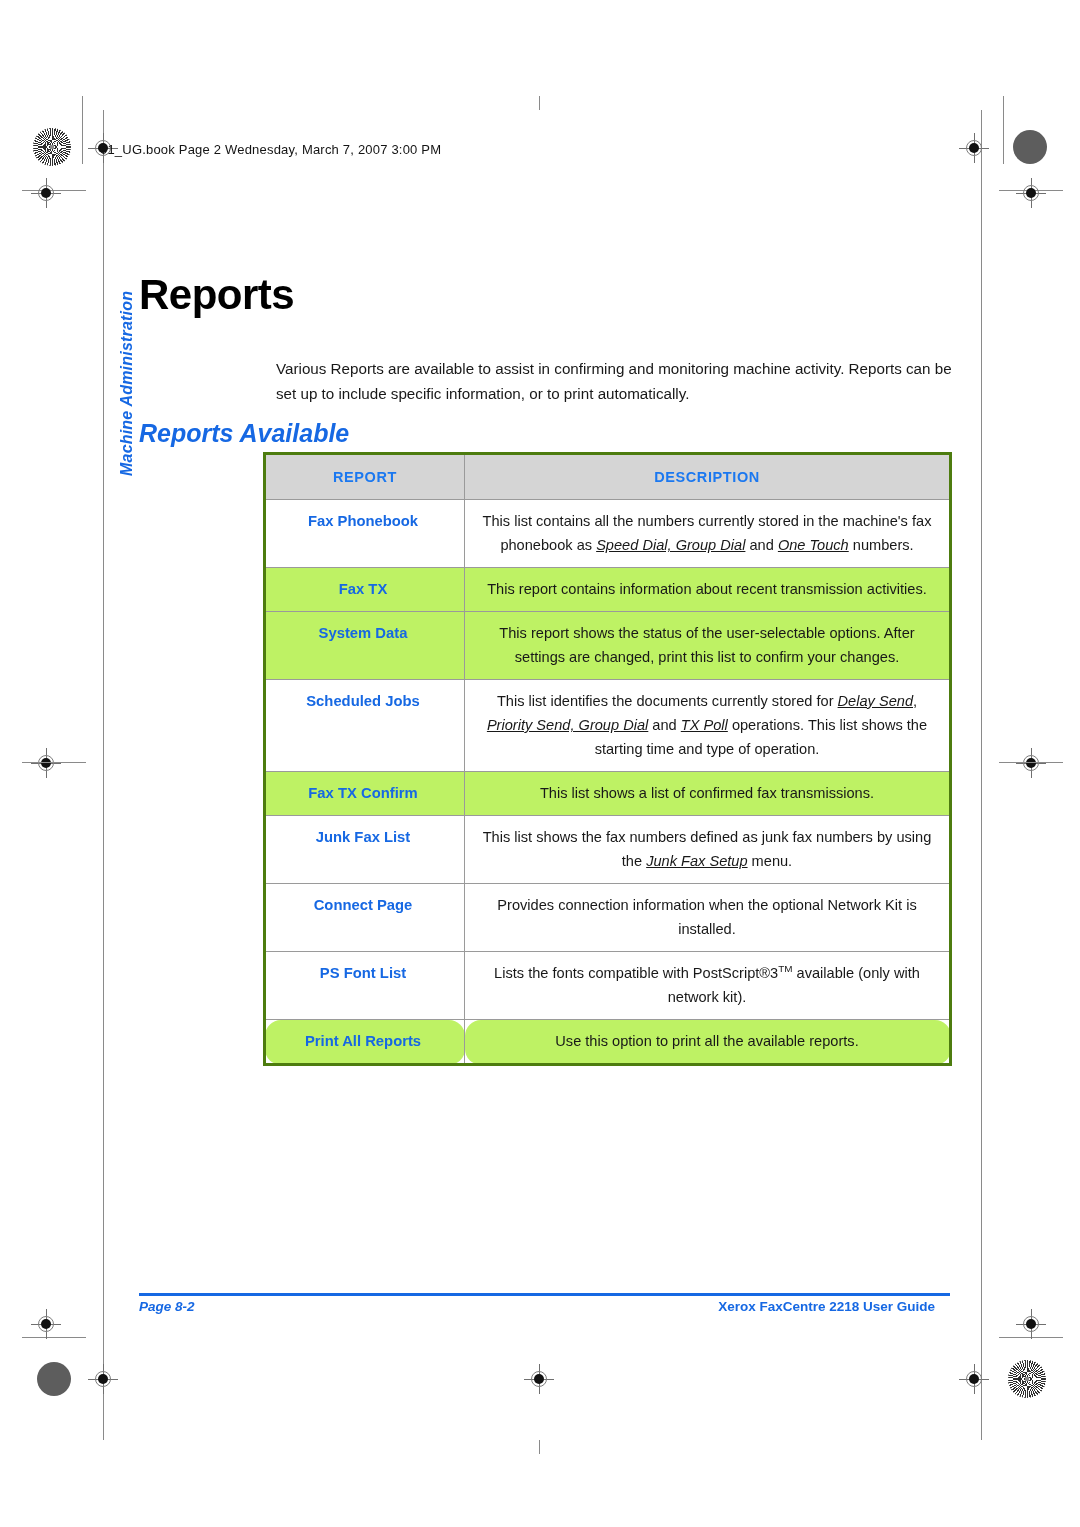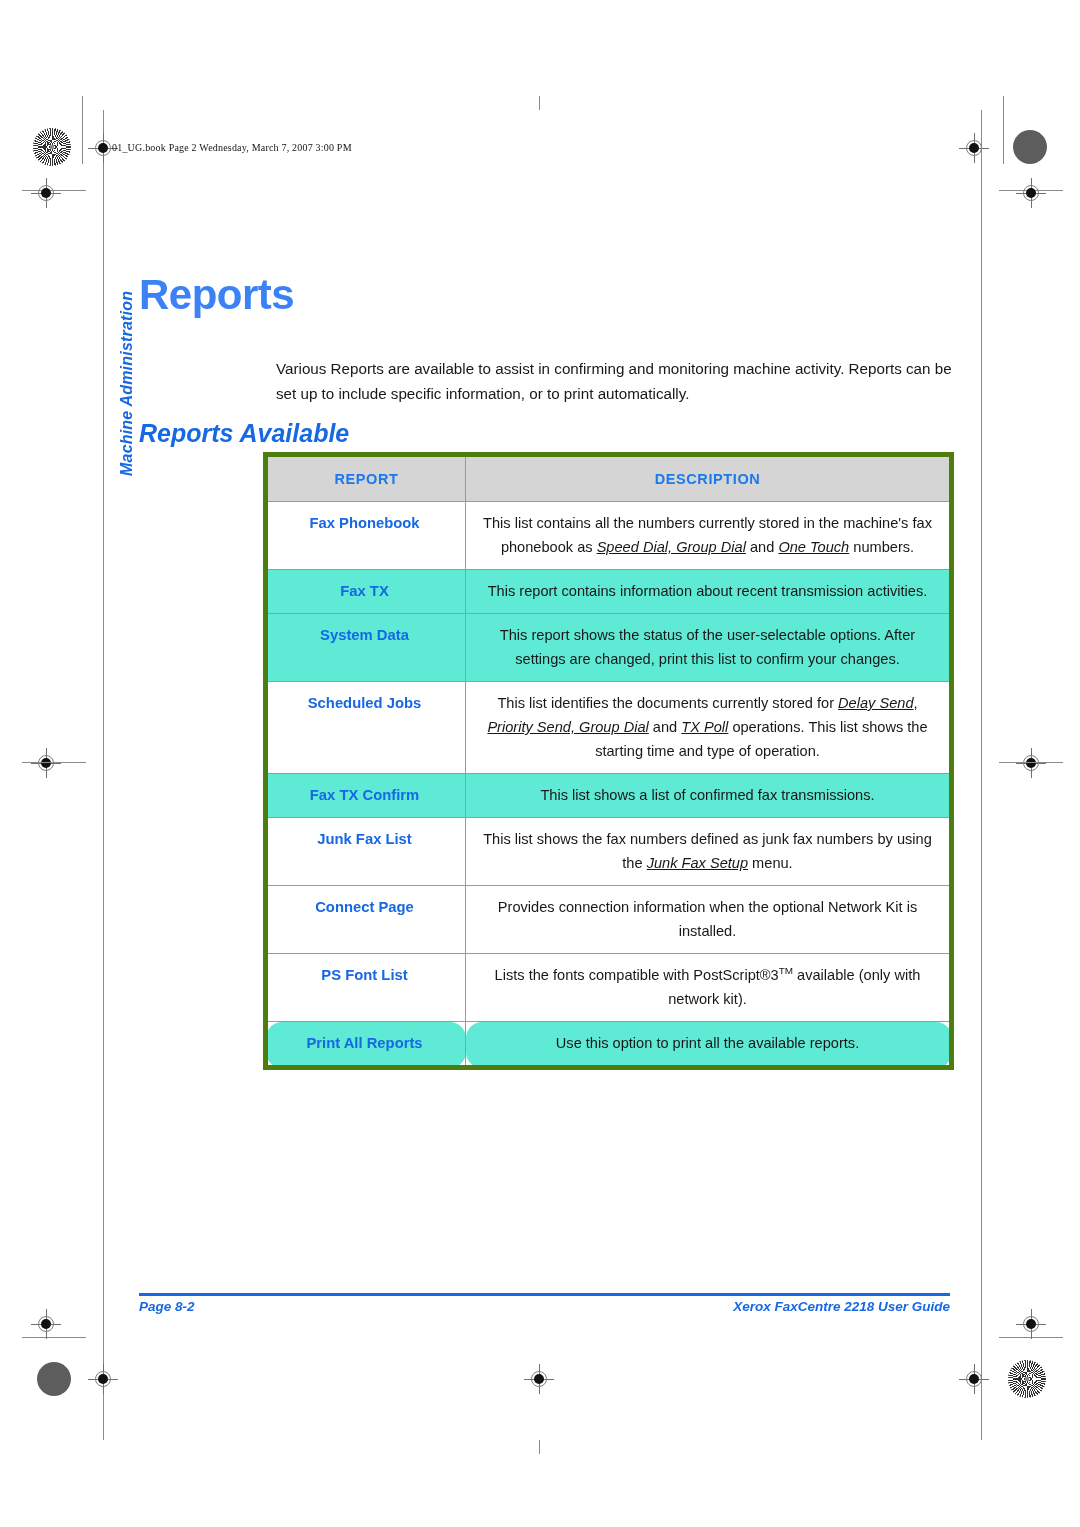--- a/index.html
+++ b/index.html
@@ -65,24 +65,24 @@
     width: 38px; height: 38px;
     border-radius: 50%;
     background:
       radial-gradient(circle at 50% 50%, #8d8d8d 0 9%, rgba(255,255,255,0) 9%),
       repeating-conic-gradient(from 0deg at 50% 50%, #2f2f2f 0deg 4deg, #ffffff 4deg 8deg);
   }
 
   
   .file-header {
     position: absolute;
-    left: 112px;
+    left: 100px;
     top: 142px;
-    font-family: Liberation Serif, serif;
-    font-size: 10px;
+    font-family: Liberation Sans, sans-serif;
+    font-size: 13px;
     color: #141414;
     letter-spacing: 0.2px;
     white-space: nowrap;
   }
 
   
   .page-body { position: absolute; inset: 0; }
 
   .side-tab {
     position: absolute;
@@ -101,21 +101,21 @@
     letter-spacing: 0.2px;
     white-space: nowrap;
   }
 
   .chapter-title {
     position: absolute;
     left: 139px;
     top: 243px;
     font-size: 42px;
     font-weight: bold;
-    color: #3b82f6;
+    color: #000000;
     letter-spacing: -0.5px;
   }
 
   .intro-text {
     position: absolute;
     left: 276px;
     top: 341px;
     width: 676px;
     font-size: 15.2px;
     line-height: 25px;
@@ -134,21 +134,21 @@
   }
 
   
   .report-table {
     position: absolute;
     left: 263px;
     top: 452px;
     width: 686px;
     border-collapse: collapse;
     table-layout: fixed;
-    border: 5px solid #4d7c0f;
+    border: 3px solid #4d7c0f;
   }
   .report-table col.c1 { width: 200px; }
   .report-table col.c2 { width: 486px; }
 
   .report-table th,
   .report-table td {
     border: 1px solid #9a9a9a;
     vertical-align: top;
     padding: 9px 10px 10px 10px;
     font-size: 14.6px;
@@ -165,21 +165,21 @@
     letter-spacing: 0.6px;
     padding: 10px 6px 10px 6px;
   }
   .report-table td.name {
     color: #1668e3;
     font-weight: bold;
     font-size: 14.8px;
     white-space: nowrap;
     padding-left: 6px;
   }
-  .report-table tr.shade td { background: #5eead4; }
+  .report-table tr.shade td { background: #bef264; }
   .report-table tr.plain td { background: #ffffff; }
   .report-table tr.pagebreak td { border-top: 1px dashed #b0b0b0; border-radius: 16px; }
 
   .report-table td.desc i { font-style: italic; text-decoration: underline; }
   .report-table td.desc sup { font-size: 0.68em; vertical-align: super; line-height: 0; }
 
   
   .footer-rule {
     position: absolute;
     left: 139px;
@@ -192,25 +192,24 @@
     position: absolute;
     left: 139px;
     top: 1299px;
     font-size: 13.5px;
     font-weight: bold;
     font-style: italic;
     color: #1668e3;
   }
   .footer-right {
     position: absolute;
-    right: 130px;
+    right: 145px;
     top: 1299px;
     font-size: 13.5px;
     font-weight: bold;
-    font-style: italic;
     color: #1668e3;
     white-space: nowrap;
   }
 </style>
 </head>
 <body>
 
 <div class="mark-layer">
 
   <div class="crop-line v" style="left:82px; top:96px; height:68px;"></div>

